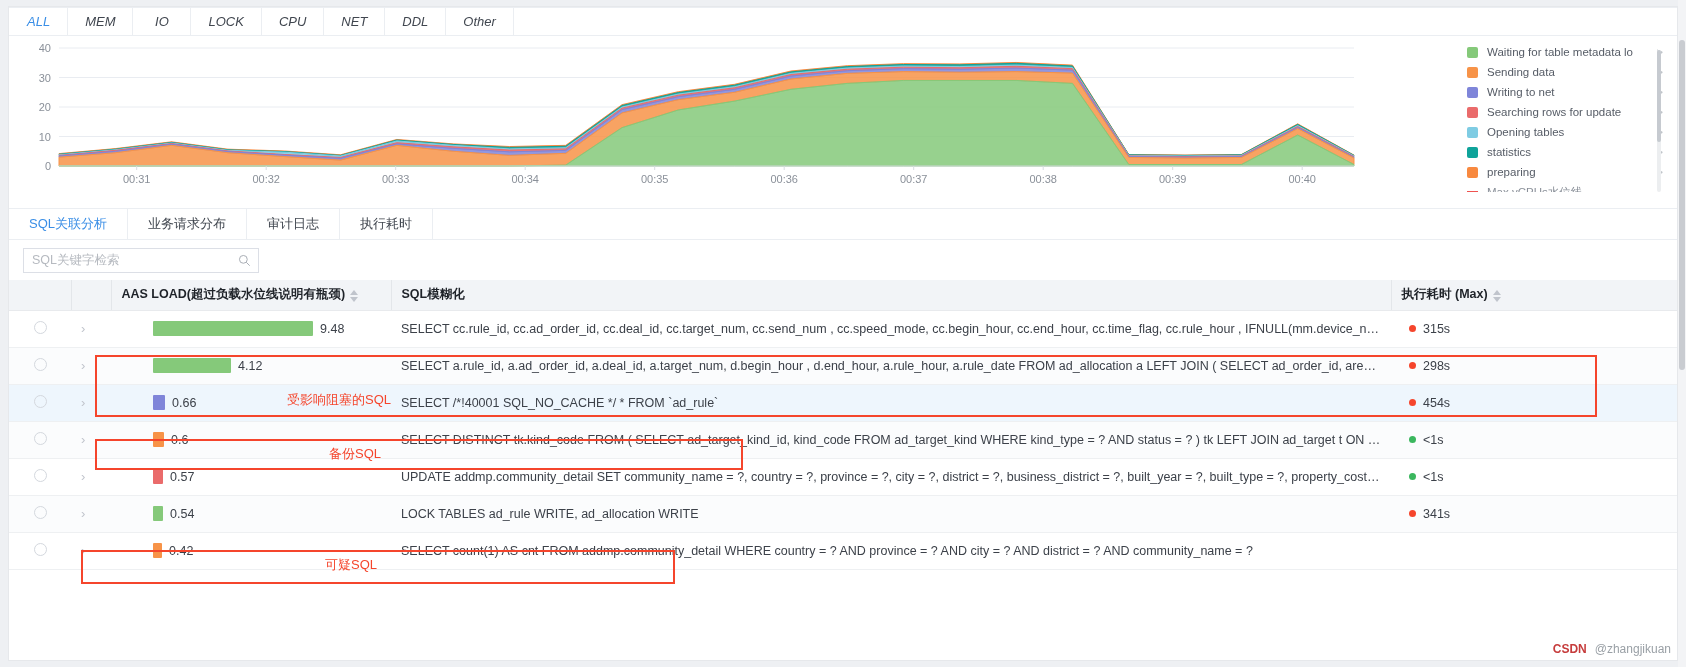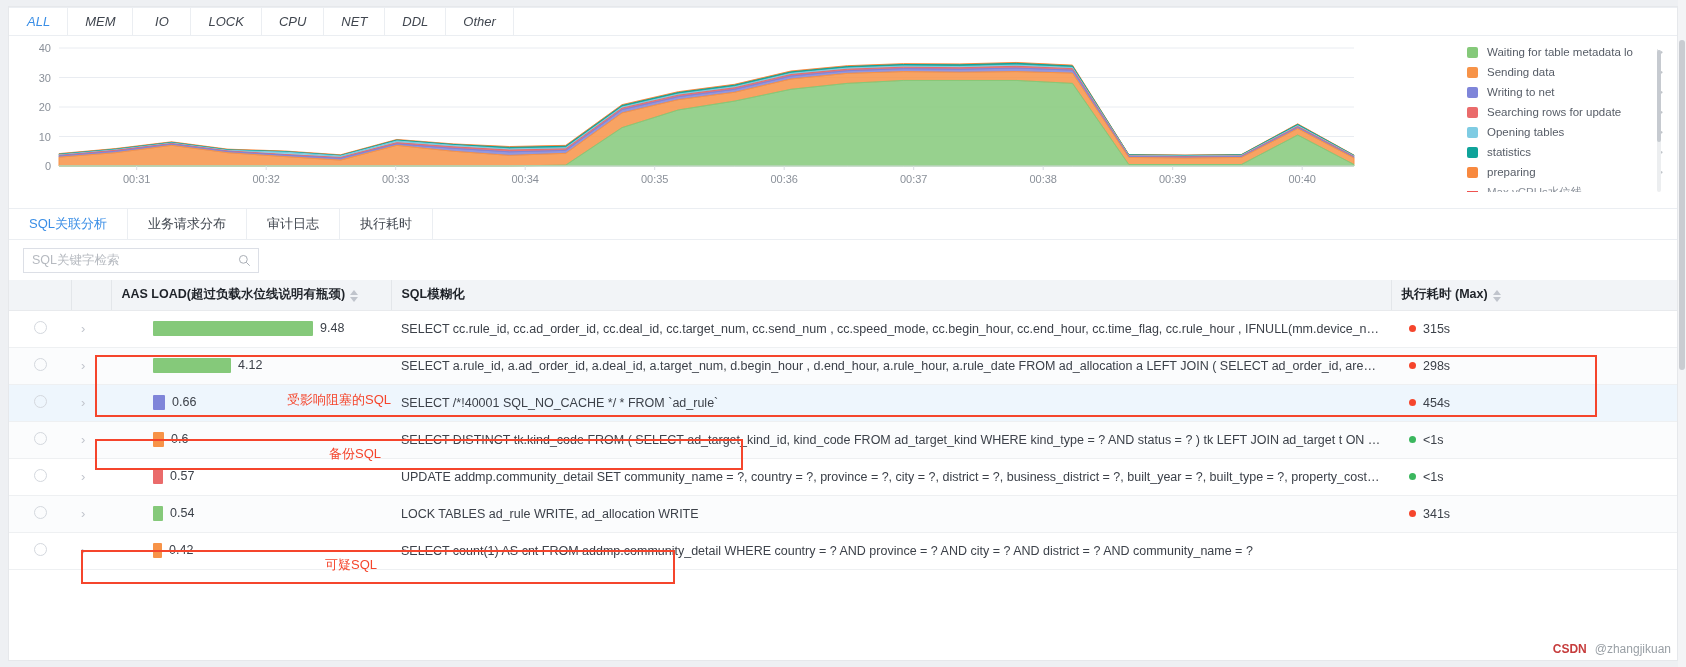--- a/index.html
+++ b/index.html
@@ -90,21 +90,21 @@
   .tbl td {
     height:37px; border-bottom:1px solid #eef0f2; font-size:12.5px; color:#3c4149;
     padding:0 10px; overflow:hidden; white-space:nowrap; text-overflow:ellipsis;
   }
   tr.alt td { background:#fbfcfd; }
   tr.hl td { background:#eef6fd; }
   .radio {
     width:13px; height:13px; border:1px solid #d4d8de; border-radius:50%; display:inline-block;
   }
   .chev { color:#c0c4cc; font-size:13px; }
-  .bar-cell { display:flex; }
+  .bar-cell { display:flex; align-items:center; }
   .bar { height:15px; border-radius:1px; }
   .bar-val { margin-left:7px; font-size:12.5px; color:#3c4149; }
   .dur { display:flex; align-items:center; }
   .dot { width:7px; height:7px; border-radius:50%; margin-right:7px; flex:0 0 7px; }
   .sort { display:inline-flex; flex-direction:column; margin-left:5px; vertical-align:middle; position:relative; top:1px;}
   .sort i { display:block; width:0; height:0; border-left:4px solid transparent; border-right:4px solid transparent; }
   .sort i.up { border-bottom:5px solid #c0c4cc; margin-bottom:2px; }
   .sort i.dn { border-top:5px solid #c0c4cc; }
 
   

